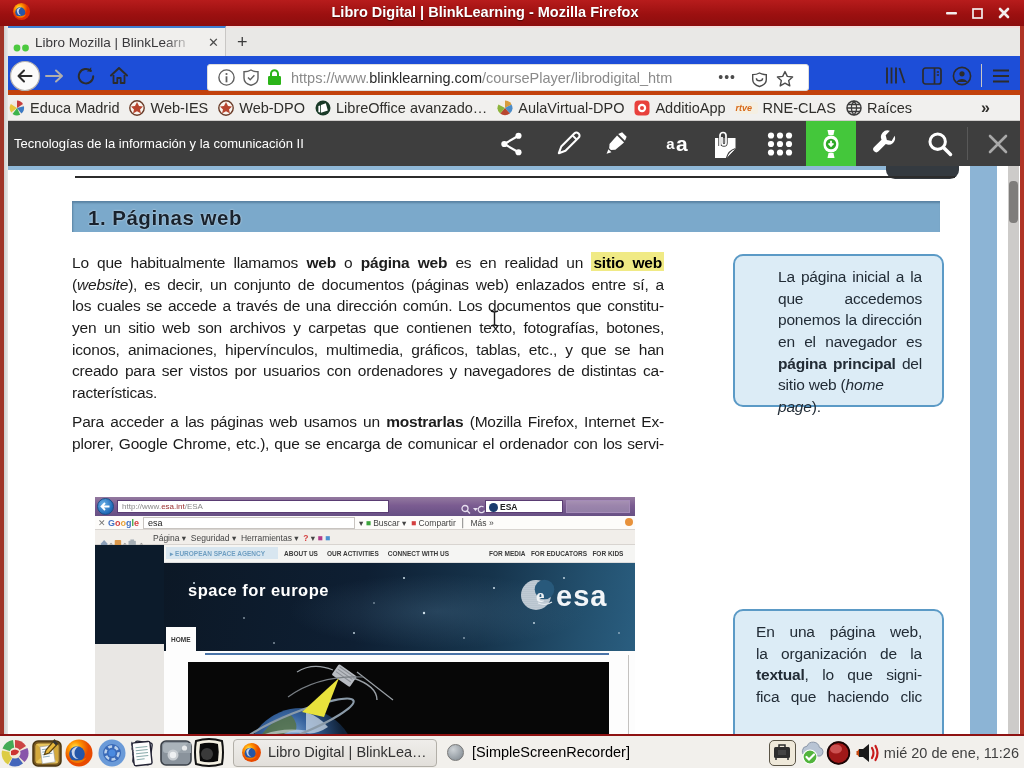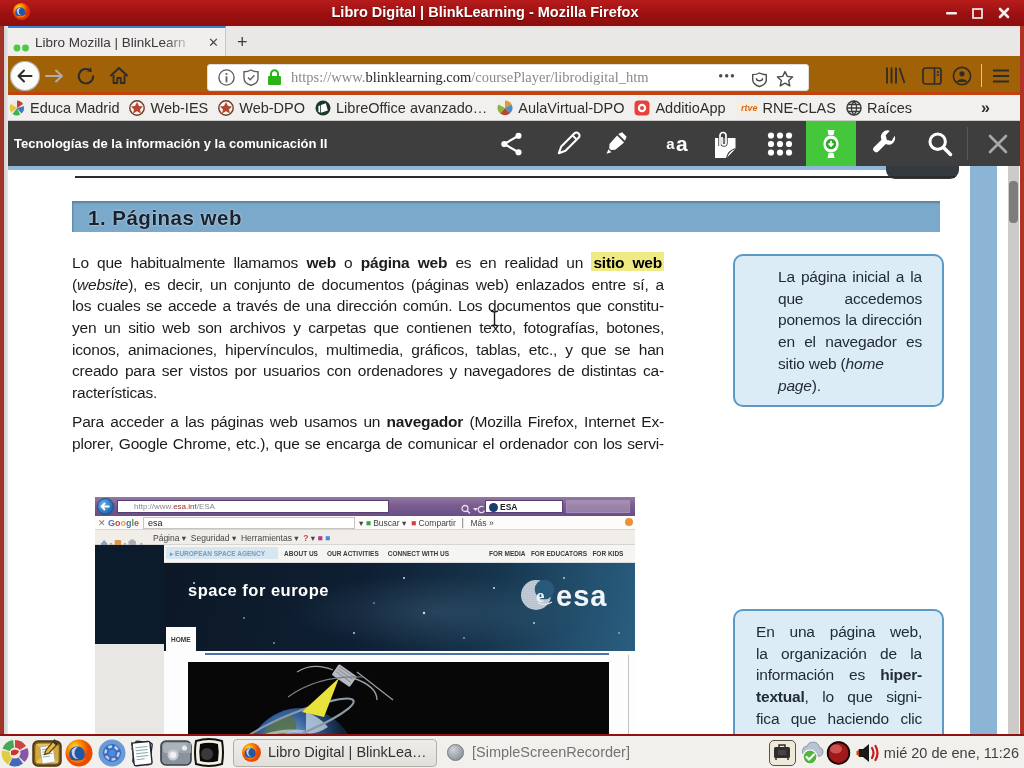--- a/index.html
+++ b/index.html
@@ -18,37 +18,37 @@
 #tabbar .topstrip { position:absolute; left:0; top:0; width:1024px; height:2px; background:#f3dcdc; }
 #tab1 { position:absolute; left:4px; top:0; width:222px; height:30px; background:#f0efed;
   border-top:2px solid #3f7fd2; border-right:1px solid #c9c7c5; }
 #tab1 .fav { position:absolute; left:9px; top:10px; }
 #tab1 .label { position:absolute; left:31px; top:7px; font-size:13.5px; color:#39383b; white-space:nowrap;
   width:158px; overflow:hidden; -webkit-mask-image:linear-gradient(90deg,#000 82%,transparent); }
 #tab1 .close { position:absolute; right:6px; top:7px; color:#4c4c4c; font-size:13px; }
 #newtab { position:absolute; left:237px; top:6px; color:#3b3b3b; font-size:18px; font-weight:normal; }
 
 
-#navbar { position:absolute; left:0; top:56px; width:1024px; height:39px; background:#a16207;
-  border-bottom:3px solid #c2410c;font-family:Liberation Serif, serif; }
+#navbar { position:absolute; left:0; top:56px; width:1024px; height:39px; background:#1d4ed8;
+  border-bottom:5px solid #c2410c; }
 .navicon { position:absolute; top:0; height:39px; display:flex; align-items:center; justify-content:center; }
 #urlbar { position:absolute; left:207px; top:8px; width:602px; height:27px; background:#fff;
   border:1px solid #ddd; border-radius:3px; display:flex; align-items:center; }
 #urlbar .txt { font-size:14.5px; color:#8a8a8a; white-space:nowrap; }
 #urlbar .txt b { color:#2a2a2a; font-weight:normal; }
 
 
 #bookbar { position:absolute; left:0; top:95px; width:1024px; height:26px; background:#f1f0ee;
   border-bottom:1px solid #cfcdcb; display:flex; align-items:center; }
 .bm { display:flex; align-items:center; font-size:14.5px; color:#2f2e2b; margin-right:10px; white-space:nowrap; }
 .bm svg, .bm .bmic { margin-right:5px; }
 
 
 #blinkbar { position:absolute; left:0; top:121px; width:1024px; height:45px; background:#3e3e3e; }
-#blinkbar .btitle { position:absolute; left:14px; top:15px; color:#fff; font-size:13px; font-weight:bold; }
+#blinkbar .btitle { position:absolute; left:14px; top:15px; color:#fff; font-size:13px; font-weight:normal; }
 .bico { position:absolute; top:0; height:45px; width:44px; display:flex; align-items:center; justify-content:center; }
 
 
 #content { position:absolute; left:4px; top:166px; width:1016px; height:568px; background:#fff; overflow:hidden; }
 #bluestrip { position:absolute; left:4px; top:0; width:878px; height:4px; background:#8fb8d8; }
 #darktab { position:absolute; left:882px; top:-2px; width:73px; height:15px; background:#343a40;
   border-radius:0 0 9px 9px; }
 #blackline { position:absolute; left:71px; top:10px; width:880px; height:2px; background:#2c2c2c; }
 #heading { position:absolute; left:68px; top:35px; width:868px; height:31px; background:#7ba9cb;
   box-shadow:inset 1px 2px 2px rgba(30,60,90,.35); }
@@ -222,21 +222,21 @@
           <path d="M8 .5 a7.5 7.5 0 0 1 6.6 4 L8 8 Z" fill="#d89c3c"></path>
           <path d="M14.6 4.5 a7.5 7.5 0 0 1 -1.8 9 L8 8 Z" fill="#4c8cc8"></path>
           <path d="M12.8 13.5 a7.5 7.5 0 0 1 -9.6 0 L8 8 Z" fill="#b8452f"></path>
           <path d="M3.2 13.5 a7.5 7.5 0 0 1 -1.8-9 L8 8 Z" fill="#8cb43c"></path>
         </svg>AulaVirtual-DPO</span>
     <span class="bm"><svg width="16" height="16" viewBox="0 0 16 16">
           <rect x="0.5" y="0.5" width="15" height="15" rx="4" fill="#e8413c"></rect>
           <circle cx="8" cy="8" r="4.2" fill="#fff"></circle>
           <circle cx="8" cy="8" r="2" fill="#e8413c"></circle>
         </svg>AdditioApp</span>
-    <span class="bm"><span class="bmic" style="display:inline-block;width:22px;height:12px;background:#f5efe2;border-radius:2px;color:#d86a1a;font-size:9px;font-weight:bold;font-style:italic;text-align:right;line-height:12px;">rtve</span>RNE-CLAS</span>
+    <span class="bm"><span class="bmic" style="display:inline-block;width:22px;height:12px;background:#f5efe2;border-radius:2px;color:#d86a1a;font-size:9px;font-weight:bold;font-style:italic;text-align:left;line-height:12px;">rtve</span>RNE-CLAS</span>
     <span class="bm"><svg width="16" height="16" viewBox="0 0 16 16">
           <circle cx="8" cy="8" r="7" fill="none" stroke="#3c3c3c" stroke-width="1.5"></circle>
           <path d="M1 8 h14 M8 1 a10.5 10.5 0 0 1 0 14 M8 1 a10.5 10.5 0 0 0 0 14 M2.1 4.5 h11.8 M2.1 11.5 h11.8" stroke="#3c3c3c" stroke-width="1.3" fill="none"></path>
         </svg>Raíces</span>
     <span style="position:absolute; right:34px; font-size:16px; color:#2f2e2b; font-weight:bold;">»</span>
   </div>
 
   <div id="blinkbar">
     <div class="btitle">Tecnologías de la información y la comunicación II</div>
     <div class="bico" style="left:490px;">
@@ -328,48 +328,48 @@
       <div class="jline">Lo que habitualmente llamamos <b>web</b> o <b>página web</b> es en realidad un <mark>sitio web</mark></div>
       <div class="jline">(<i>website</i>), es decir, un conjunto de documentos (páginas web) enlazados entre sí, a</div>
       <div class="jline">los cuales se accede a través de una dirección común. Los documentos que constitu-</div>
       <div class="jline">yen un sitio web son archivos y carpetas que contienen texto, fotografías, botones,</div>
       <div class="jline">iconos, animaciones, hipervínculos, multimedia, gráficos, tablas, etc., y que se han</div>
       <div class="jline">creado para ser vistos por usuarios con ordenadores y navegadores de distintas ca-</div>
       <div>racterísticas.</div>
     </div>
 
     <div class="para" style="top:245px;">
-      <div class="jline">Para acceder a las páginas web usamos un <b>navegador</b> (Mozilla Firefox, Internet Ex-</div>
+      <div class="jline">Para acceder a las páginas web usamos un <b>mostrarlas</b> (Mozilla Firefox, Internet Ex-</div>
       <div class="jline">plorer, Google Chrome, etc.), que se encarga de comunicar el ordenador con los servi-</div>
     </div>
 
     <div class="sidebox" style="top:88px; height:153px;padding-left:43px;">
       <div class="jline">La página inicial a la</div>
       <div class="jline">que accedemos cuando</div>
       <div class="jline">ponemos la dirección</div>
       <div class="jline">en el navegador es la</div>
+      <div class="jline"><b>página principal</b> del</div>
       <div>sitio web (<i>home page</i>).</div>
     </div>
 
     <div class="sidebox" style="top:443px; height:160px;">
       <div class="jline">En una página web,</div>
       <div class="jline">la organización de la</div>
-      <div class="jline">información es <b>hiper-</b></div>
       <div class="jline"><b>textual</b>, lo que signi-</div>
       <div class="jline">fica que haciendo clic</div>
     </div>
 
     <div id="iescreen" class="abs" style="left:91px; top:331px; width:540px; height:237px; background:#fff; overflow:hidden;">
 
       <div class="abs" style="left:0; top:0; width:540px; height:19px; background:linear-gradient(#93799f,#7b5c91 45%,#675084);"></div>
       <div class="abs" style="left:2px; top:1px; width:17px; height:17px; border-radius:50%; background:radial-gradient(circle at 35% 35%, #6db3e8, #1f6ab8 70%); border:1px solid #1a4e86;"></div>
       <svg class="abs" style="left:5px; top:4px;" width="11" height="11" viewBox="0 0 11 11">
           <path d="M9.5 5.5 H2 M5 2 L1.5 5.5 L5 9" stroke="#fff" stroke-width="1.8" fill="none"></path>
         </svg>
-      <div class="abs" style="left:22px; top:3px; width:272px; height:13px; background:#fff; border:1px solid #5a3d73; font-size:8px; color:#9a3030; line-height:12px; padding-left:16px; white-space:nowrap; overflow:hidden;"><span style="color:#888;">http://www.</span>esa.int<span style="color:#888;">/ESA</span></div>
+      <div class="abs" style="left:22px; top:3px; width:272px; height:13px; background:#fff; border:1px solid #5a3d73; font-size:8px; color:#9a3030; line-height:12px; padding-left:4px; white-space:nowrap; overflow:hidden;"><span style="color:#888;">http://www.</span>esa.int<span style="color:#888;">/ESA</span></div>
       <div class="abs" style="left:366px; top:4px;"><svg width="24" height="11" viewBox="0 0 24 11">
             <circle cx="4" cy="4.5" r="3" fill="none" stroke="#e8e0f0" stroke-width="1.3"></circle>
             <path d="M6.2 6.7 L9 9.5" stroke="#e8e0f0" stroke-width="1.3"></path>
             <path d="M12 4 l2.5 3 2.5-3 Z" fill="#e8e0f0"></path>
             <path d="M22.5 3 a3.2 3.2 0 1 0 1 3.5" fill="none" stroke="#e8e0f0" stroke-width="1.2"></path>
           </svg></div>
       <div class="abs" style="left:390px; top:3px; width:78px; height:13px; background:#fff; border:1px solid #5a3d73; font-size:8.5px; color:#222; line-height:12px;"><span style="display:inline-block;width:9px;height:9px;border-radius:50%;background:#1a3c6e;margin:1px 2px 0 3px;vertical-align:-2px;"></span><b>ESA</b></div>
       <div class="abs" style="left:471px; top:3px; width:64px; height:13px; background:rgba(255,255,255,.25); border:1px solid #a58cb8;"></div>
 
       <div class="abs" style="left:0; top:19px; width:540px; height:14px; background:#fdfcfa; border-bottom:1px solid #d8d4d0;"></div>
@@ -558,21 +558,21 @@
     <div class="abs" style="left:241px; top:6px; width:21px; height:21px;">
       <svg width="21" height="21" viewBox="0 0 30 30">
           <circle cx="15" cy="15" r="13.5" fill="url(#ffg1)"></circle>
           <circle cx="13" cy="16" r="7.8" fill="#2456a8"></circle>
           <path d="M5.5 21.5 a10.5 10.5 0 0 0 17 -2 q-6 4.5 -17 2 Z" fill="#f07800"></path>
           <path d="M7.5 13 q2 -4.5 7 -4.5 q-4 2.5 -4 6.5 q0 4.5 4 6 q-6.5 0.5 -7 -8 Z" fill="#fff" opacity=".75"></path>
         </svg>
     </div>
     <div class="abs" style="left:268px; top:8px; font-size:14.5px; color:#333;">Libro Digital | BlinkLea…</div>
     <div class="abs" style="left:447px; top:8px; width:17px; height:17px; border-radius:50%; background:radial-gradient(circle at 35% 30%, #cdd2d6, #8f979e 75%); border:1px solid #777;"></div>
-    <div class="abs" style="left:472px; top:8px; font-size:14.5px; color:#737373;">[SimpleScreenRecorder]</div>
+    <div class="abs" style="left:472px; top:8px; font-size:14.5px; color:#000000;">[SimpleScreenRecorder]</div>
 
     <div class="abs" style="left:769px; top:4px; width:27px; height:26px; background:#efe9da; border:1.6px solid #5a5446; border-radius:5px;">
       <svg width="24" height="23" viewBox="0 0 24 23">
           <rect x="4" y="6" width="16" height="11" rx="1.5" fill="#2e2e2e"></rect>
           <path d="M8 9 h8 v5 h-8 Z" fill="#444"></path>
           <path d="M9 6 v-2 h6 v2" stroke="#2e2e2e" stroke-width="1.5" fill="none"></path>
           <path d="M6 17 v2 M18 17 v2" stroke="#2e2e2e" stroke-width="1.5"></path>
         </svg>
     </div>
     <div class="abs" style="left:800px; top:4px; width:26px; height:26px;">

